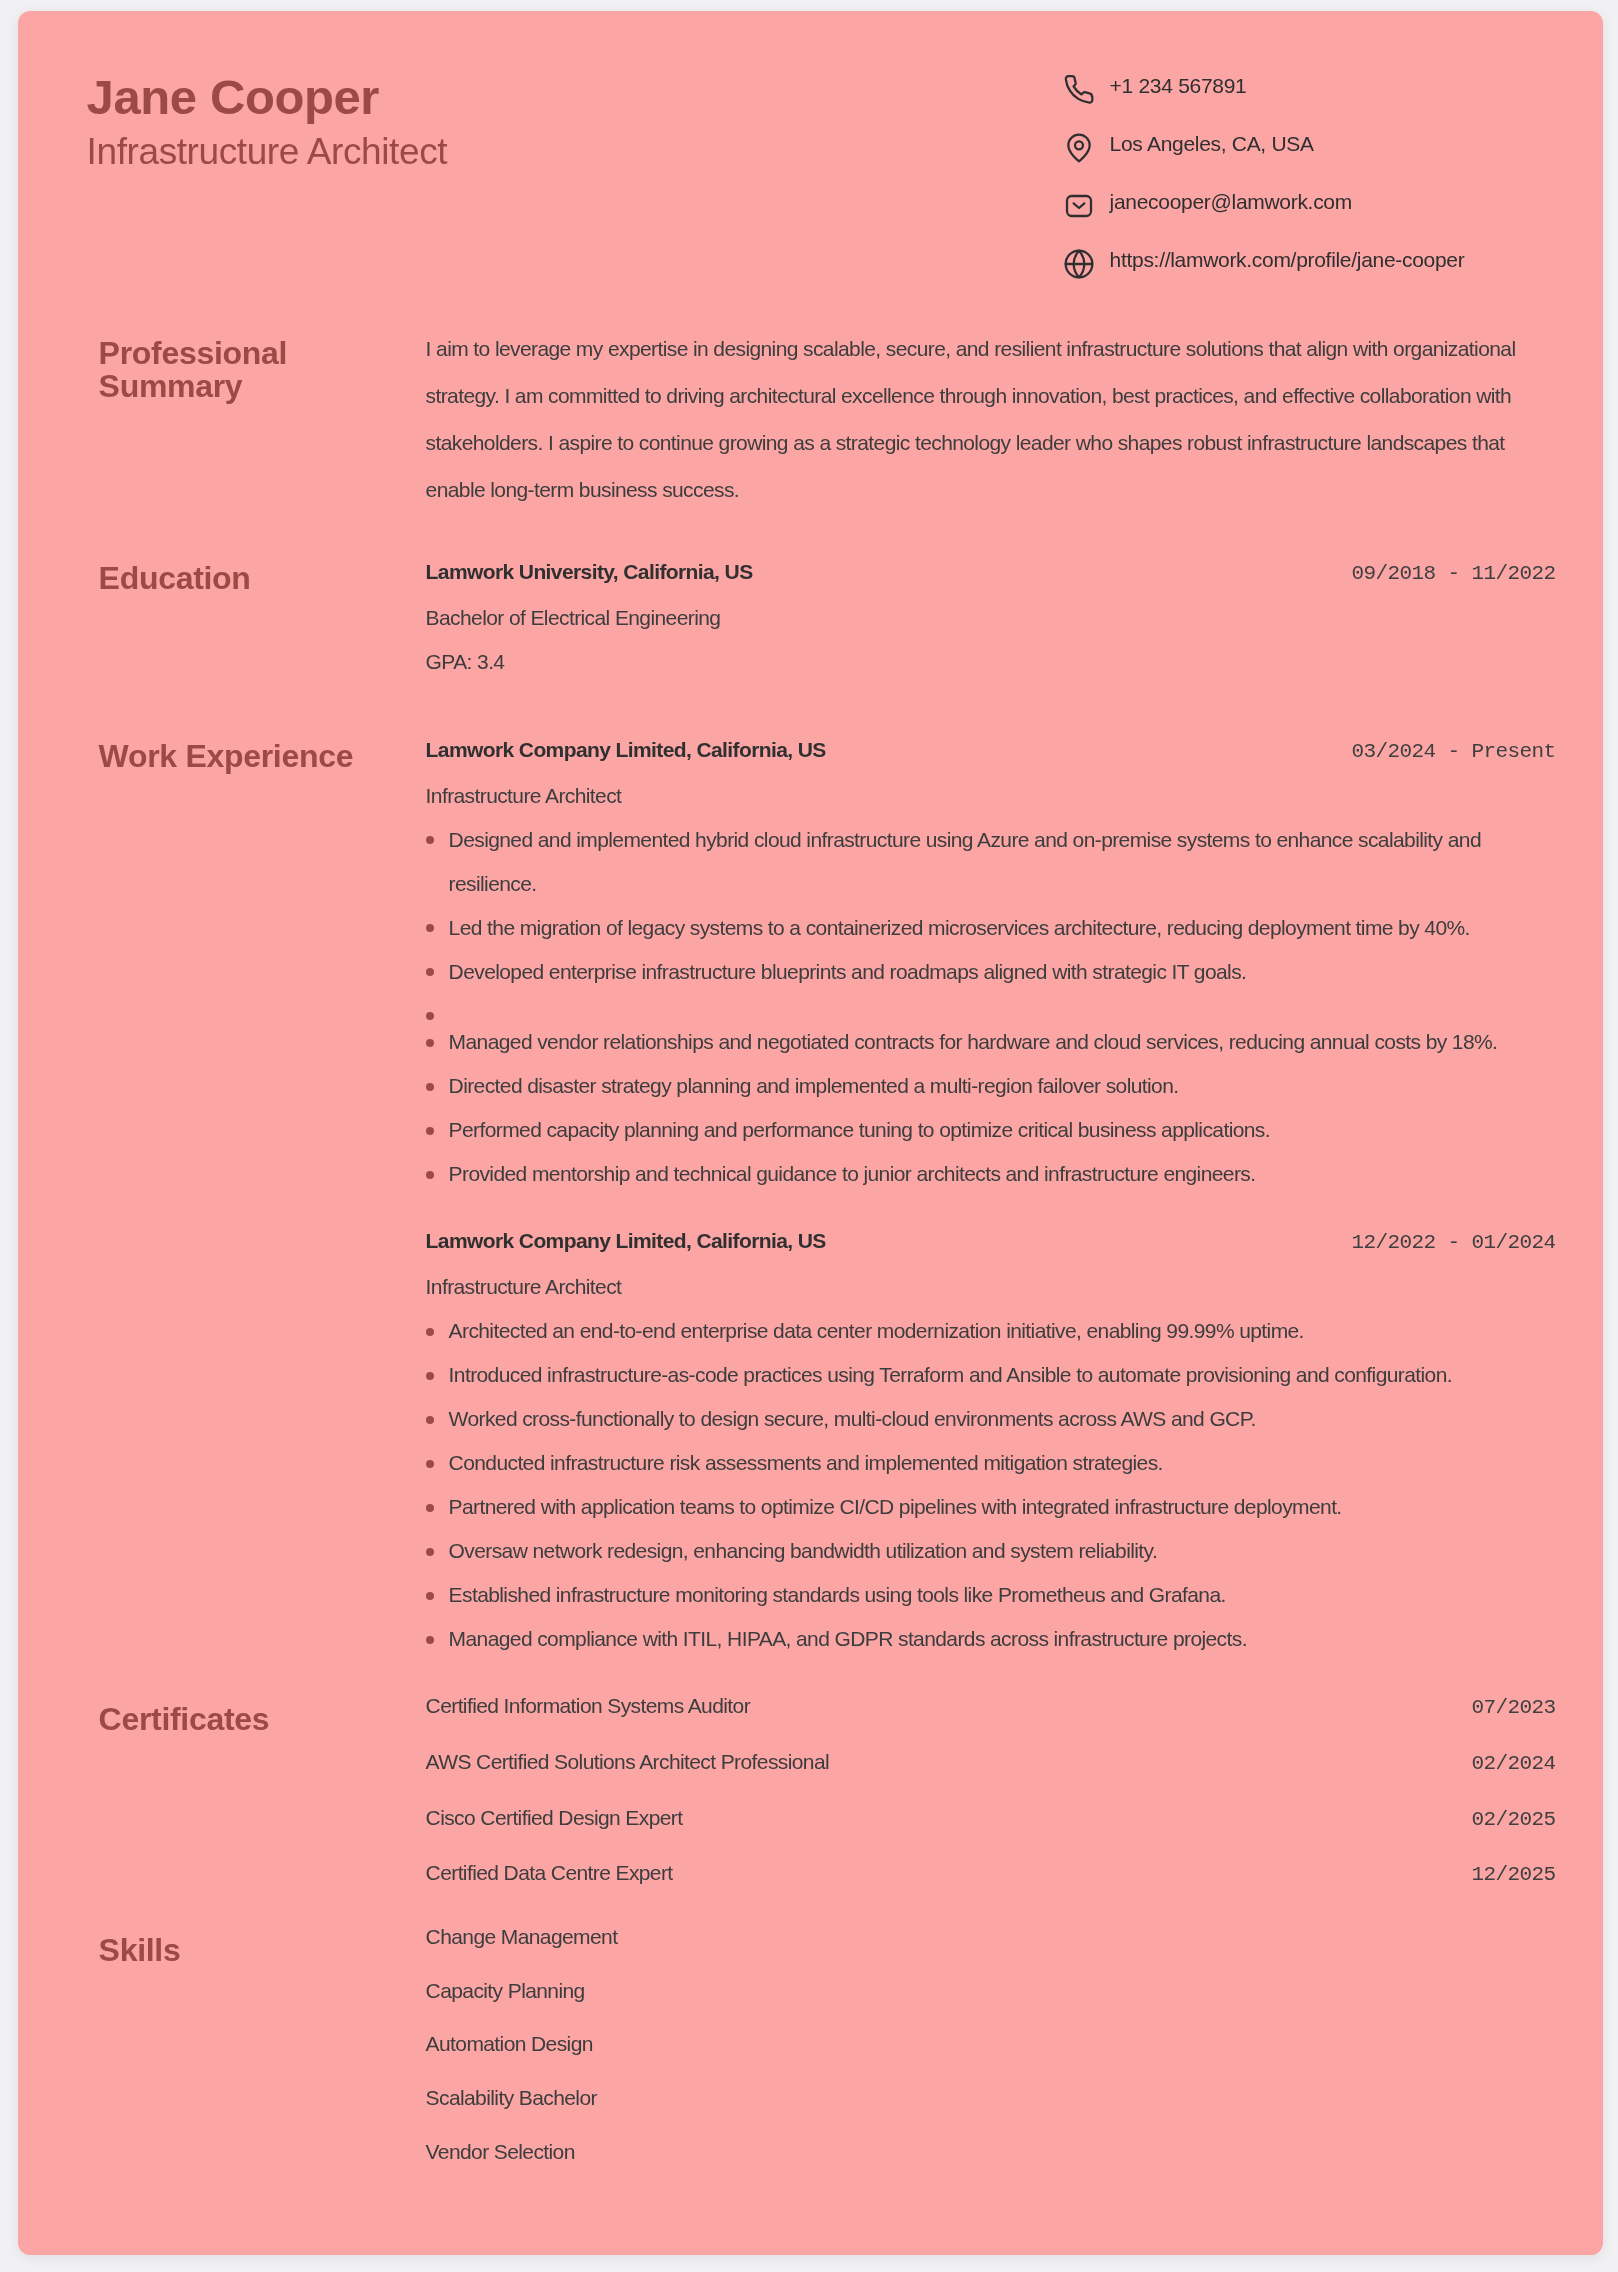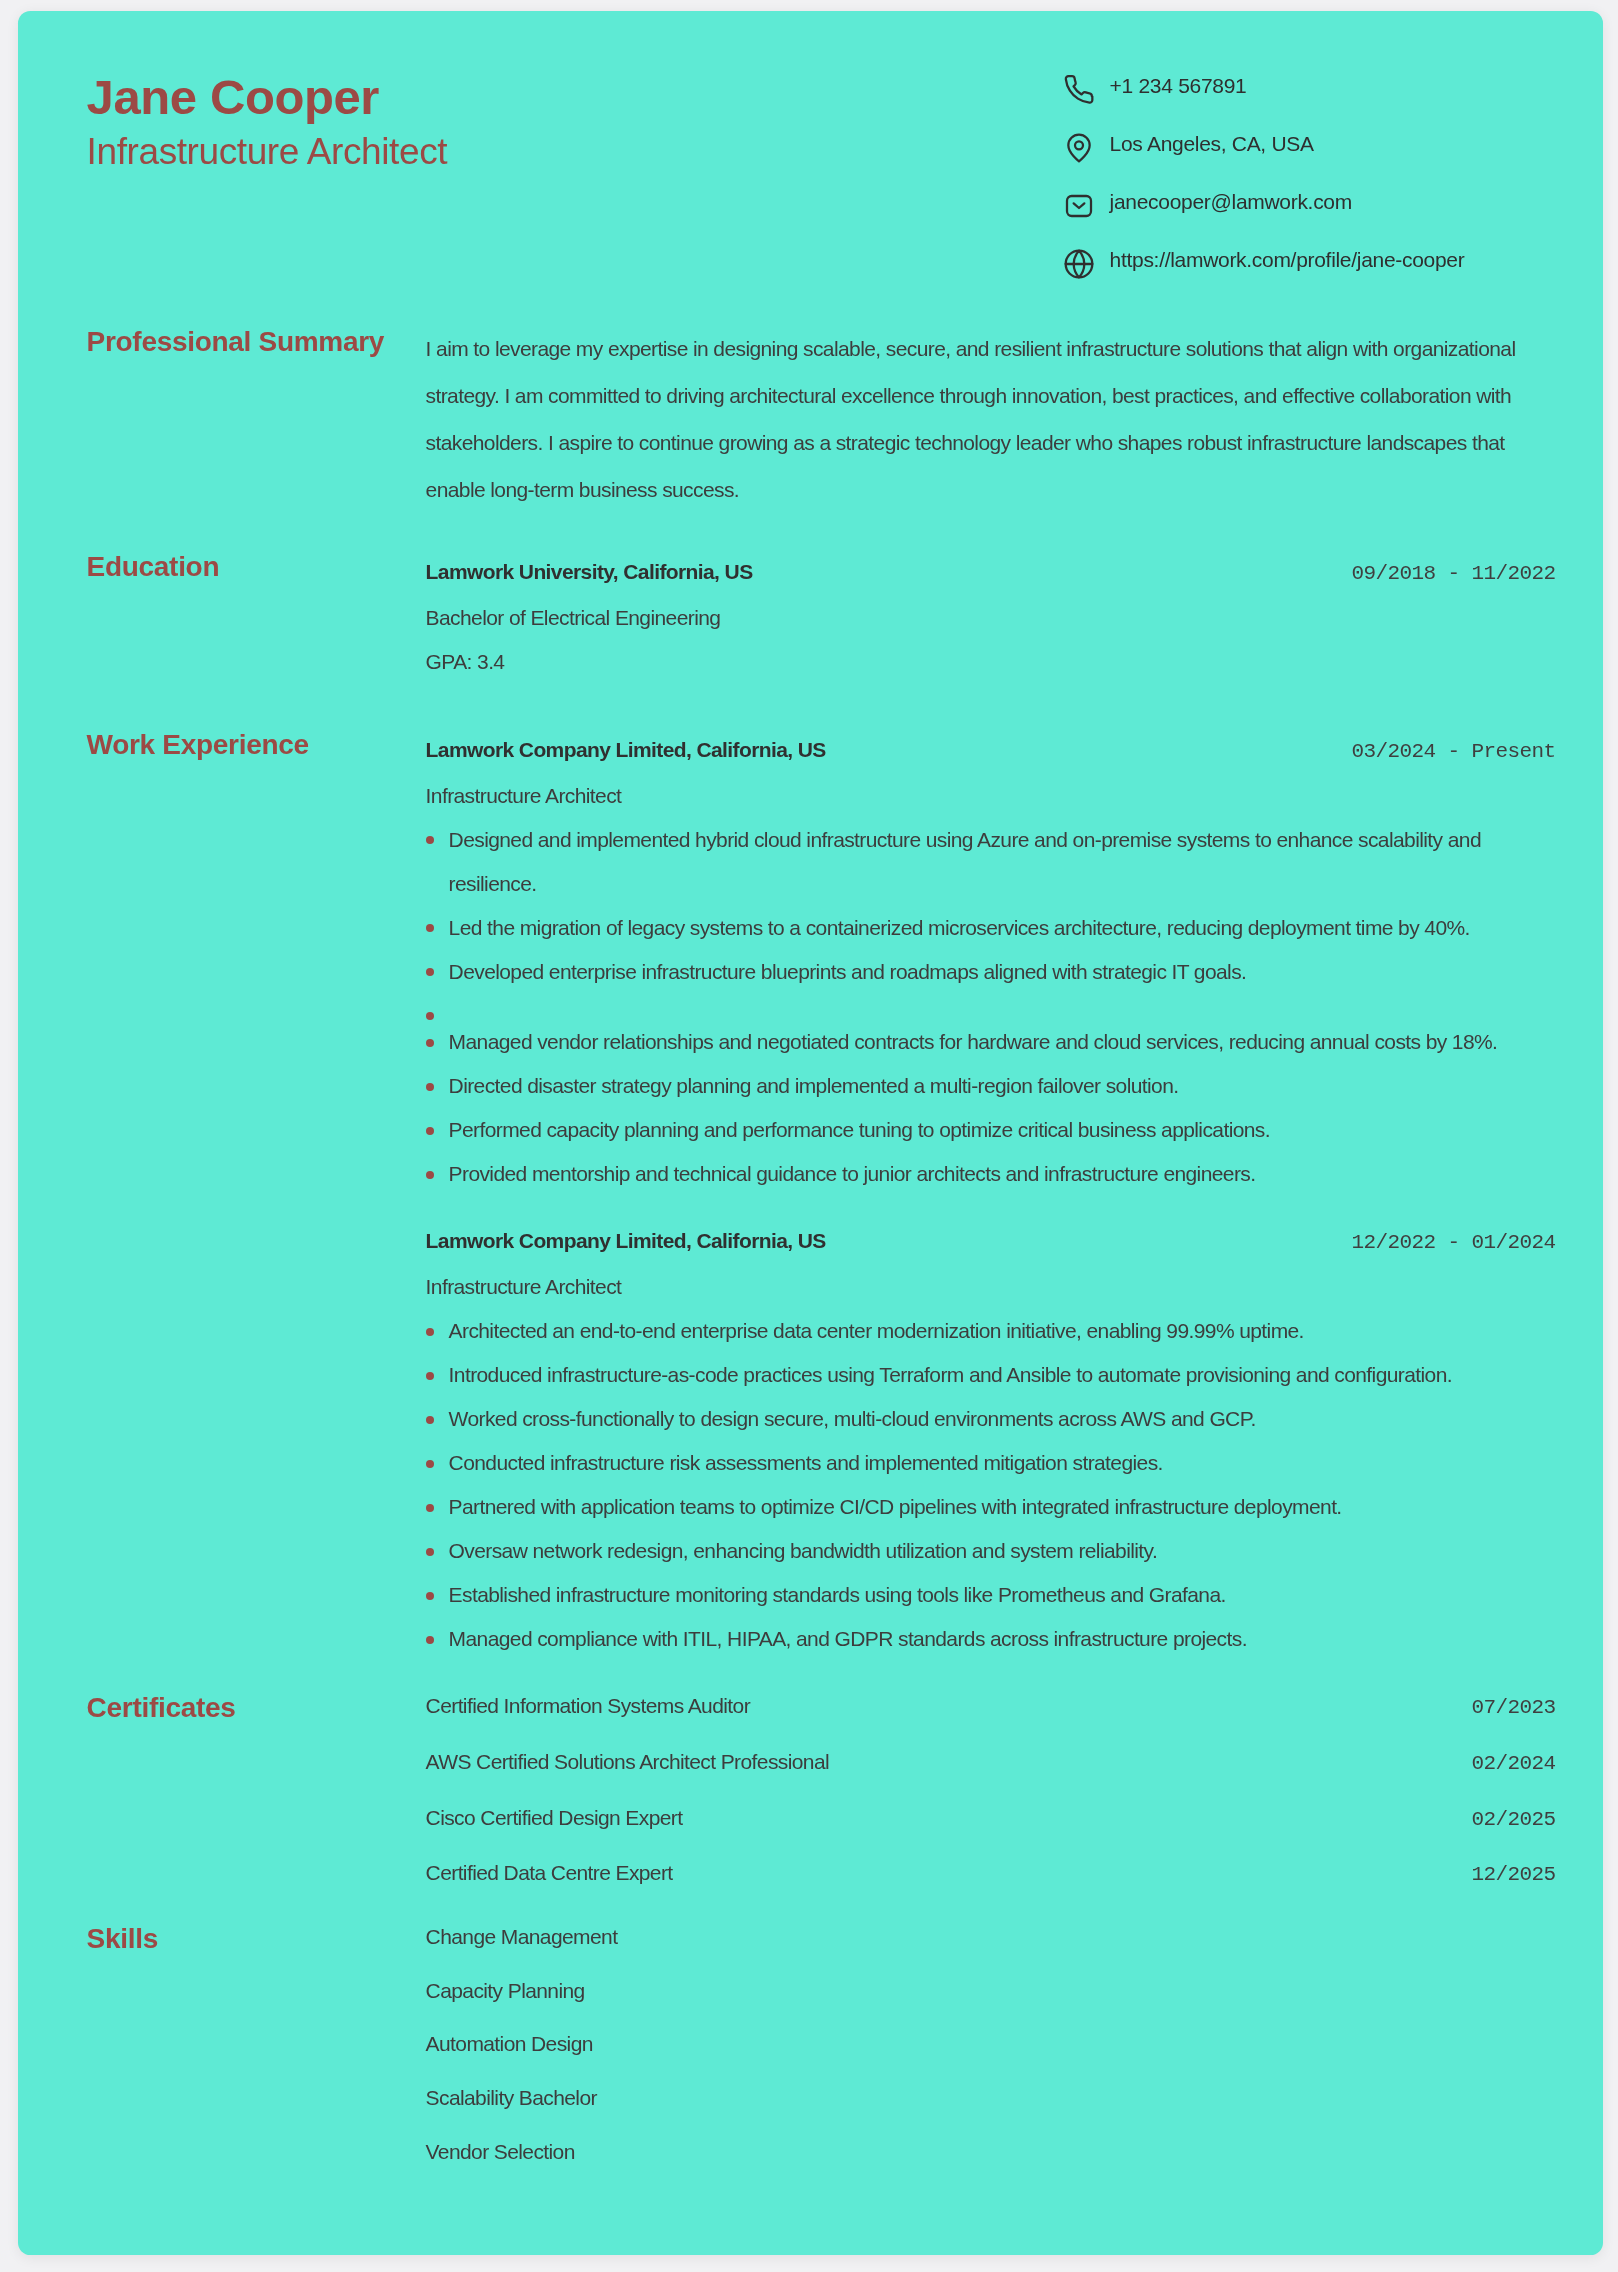--- a/index.html
+++ b/index.html
@@ -9,21 +9,21 @@
     width:1618px; height:2273px;
     background:#f1f1f3;
     font-family:"Liberation Sans", sans-serif;
     color:var(--text);
     position:relative;
     overflow:hidden;
   }
   .card {
     position:absolute; left:17.6px; top:10.6px;
     width:1585px; height:2244px;
-    background:#5eead4;
+    background:#fca5a5;
     border-radius:12.3px;
     box-shadow:0 2.6px 12.3px rgba(0,0,0,0.07);
     padding:58px 47px 26px 69px;
   }
   
   .header { display:flex; justify-content:space-between; align-items:flex-start; margin-bottom:42px; }
   .person-name {
     margin:0; color:var(--accent);
     font-size:49px; font-weight:700; letter-spacing:-0.4px; line-height:56px;
   }
@@ -31,22 +31,22 @@
     margin:5.3px 0 0 0; color:var(--accent);
     font-size:37px; font-weight:400; letter-spacing:-0.4px; line-height:44px;
   }
   .contact { display:flex; flex-direction:column; gap:23px; padding-top:5.3px; min-width:493px; }
   .contact-row { display:flex; gap:15px; }
   .contact-row svg { width:32px; height:32px; stroke:var(--dark); fill:none; stroke-width:1.7; stroke-linecap:round; stroke-linejoin:round; flex:none; }
   .contact-text { font-size:21px; letter-spacing:-0.3px; color:var(--dark); }
   
   .section { display:grid; grid-template-columns:339px 1fr; margin-bottom:37px; }
   .section-heading {
-    margin:0; color:var(--accent);
-    font-size:28px; font-weight:700; letter-spacing:-0.3px; line-height:33px;
+    margin:12px; color:var(--accent);
+    font-size:32px; font-weight:700; letter-spacing:-0.3px; line-height:33px;
   }
   .body-text { font-size:21px; letter-spacing:-0.6px; color:var(--text); }
   .summary-text { margin:0; line-height:47px; }
   
   .entry-head { display:flex; justify-content:space-between; align-items:baseline; line-height:44px; }
   .entry-org { font-weight:700; color:#303030; }
   .entry-date { color:#3f3f3f; white-space:nowrap; padding-left:26px;font-family:Liberation Mono, monospace; }
   .entry-line { line-height:44px; }
   
   .bullets { margin:0; padding:0; list-style:none; }

